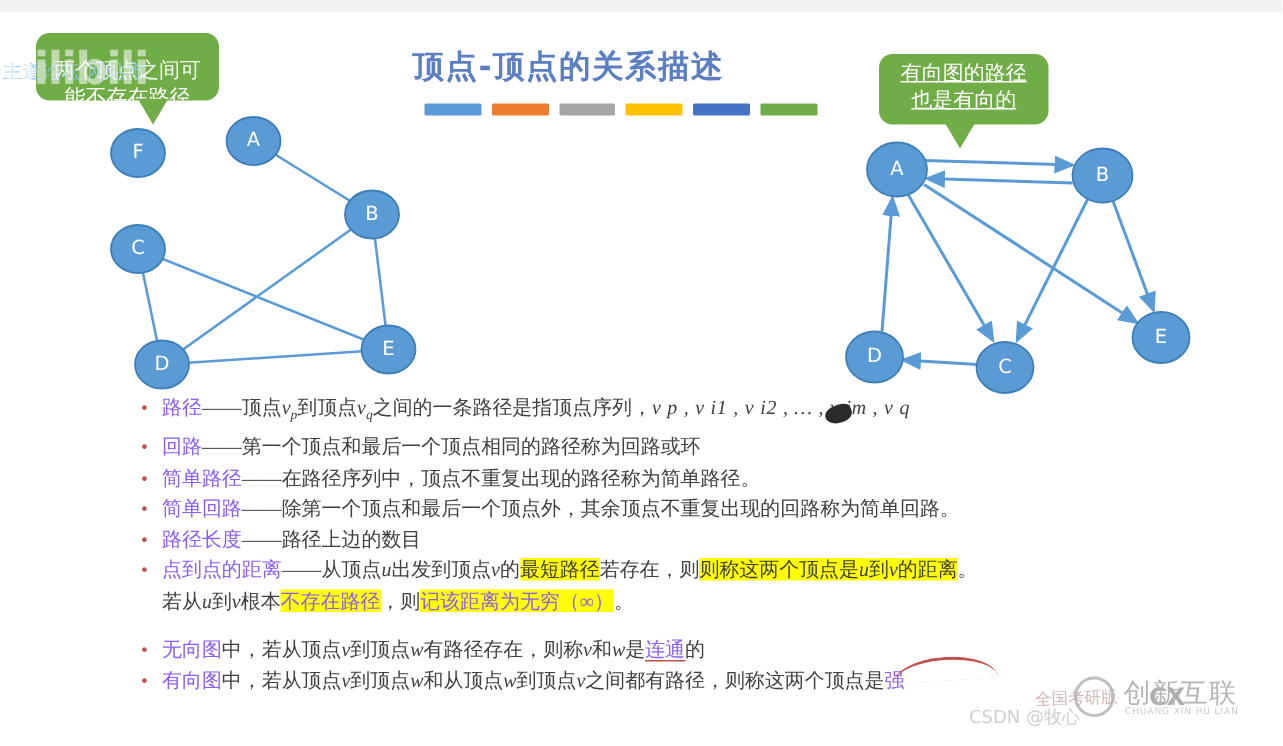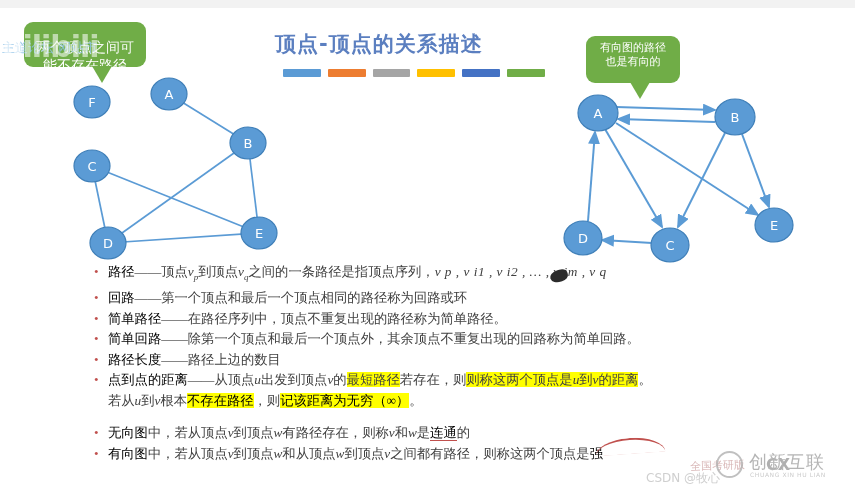--- a/index.html
+++ b/index.html
@@ -33,21 +33,21 @@
     line-height:1.25;
   }
   .callout .tail{
     position:absolute;width:0;height:0;
     border-left:10px solid transparent;border-right:10px solid transparent;
     border-top:17px solid #70ad47;
   }
   #callout-left{left:24px;top:22px;width:122px;height:45px;font-size:14px;padding-top:17px;box-sizing:border-box;}
   #callout-left .tail{left:68px;top:44px;}
   #callout-left .l1{opacity:.92;}
-  #callout-right{left:586px;top:36px;width:94px;height:47px;font-size:11px;padding-top:5px;box-sizing:border-box;}
+  #callout-right{left:586px;top:36px;width:113px;height:47px;font-size:14px;padding-top:5px;box-sizing:border-box;text-decoration:underline;}
   #callout-right .tail{left:44px;top:46px;}
 
   
   .bili-wm{
     position:absolute;left:2px;top:25px;width:170px;height:40px;
     pointer-events:none;
   }
   .bili-wm .bili-text{
     position:absolute;left:150px;top:4px;
     font-family:"DejaVu Sans","Liberation Sans",sans-serif;
@@ -74,21 +74,21 @@
 
   
   .bodytext{position:absolute;left:92px;top:262px;width:760px;}
   .bullet-row{position:relative;padding-left:16px;margin-bottom:1px;
     font-size:13.3px;color:#404040;line-height:19.5px;white-space:nowrap;}
   .bullet-row .dot{
     position:absolute;left:2px;top:0px;color:#c0504d;font-size:13px;line-height:19.5px;
   }
   .cont-row{position:relative;padding-left:16px;margin-bottom:1px;
     font-size:13.3px;color:#404040;line-height:19.5px;white-space:nowrap;}
-  .kw{color:#000000;}
+  .kw{color:#8b5cf6;}
   .hl{background:#ffff00;}
   .ital{font-style:italic;}
   .gap{display:block;height:12px;}
   .sub{font-size:9px;vertical-align:sub;font-style:italic;}
   .mathseq{font-style:italic;letter-spacing:.5px;}
   .uline-red{border-bottom:1.4px solid #c0504d;}
   .swoosh{position:absolute;left:595px;top:438px;width:70px;height:14px;
     border-top:2px solid #c0504d;border-radius:50%/100% 100% 0 0;transform:rotate(-4deg);}
 
   

